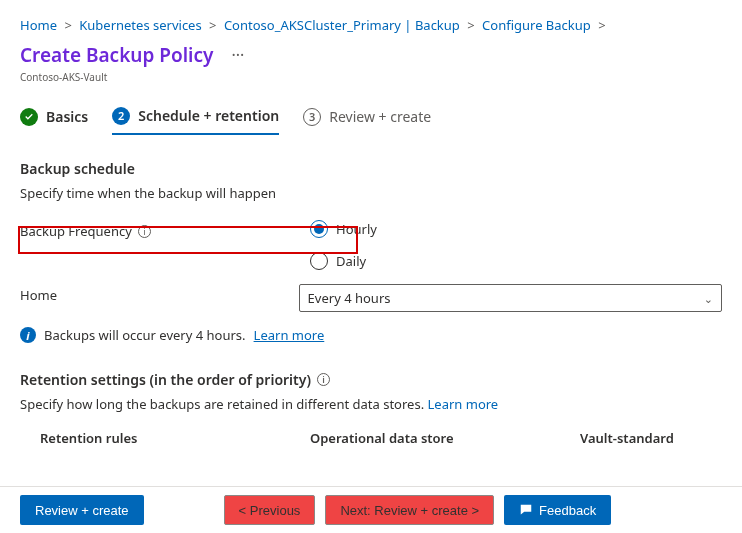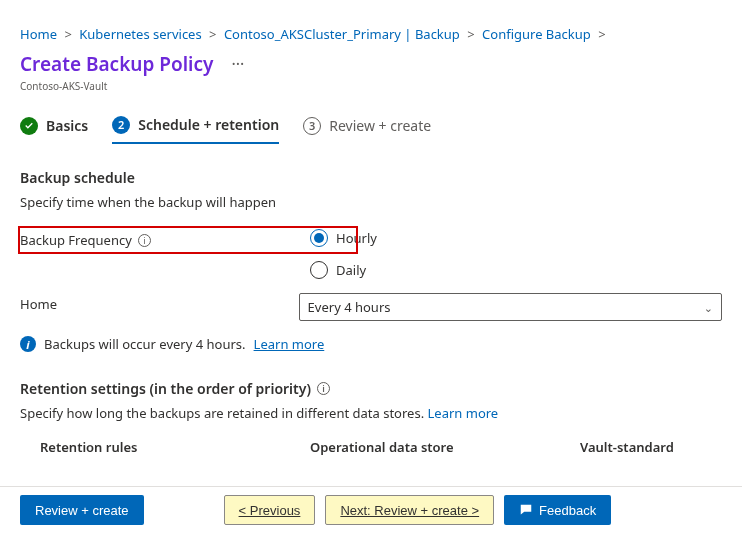--- a/index.html
+++ b/index.html
@@ -7,21 +7,21 @@
     font-family: "Segoe UI", -apple-system, system-ui, sans-serif;
     font-size: 13px;
     color: #323130;
     background: #fff;
     width: 742px;
     height: 533px;
     overflow: hidden;
     position: relative;
   }
   .breadcrumb {
-    padding: 25px 20px 4px 20px;
+    padding: 16px 20px 4px 20px;
     font-size: 13px;
   }
   .breadcrumb a { color: #0067b8; text-decoration: none; cursor: pointer; }
   .breadcrumb .sep { color: #605e5c; margin: 0 4px; }
   .title-row { padding: 4px 20px 0 20px; display:flex; align-items:center; gap:12px;}
   h1 { font-size: 19px; font-weight: 600; color: #6d28d9; }
   .ellipsis-btn { font-size:16px; color:#605e5c; cursor:pointer; padding:0 6px;}
   .subtitle { padding: 2px 20px 18px 20px; font-size: 10px; color:#605e5c; }
   .steps { display:flex; gap:24px; padding: 4px 20px 0 20px; align-items:center;}
   .step { display:flex; align-items:center; gap:8px; padding-bottom:8px; cursor:pointer; position:relative;}
@@ -51,21 +51,21 @@
   .info-banner .badge { width:16px; height:16px; border-radius:50%; background:#0067b8; color:#fff; display:flex; align-items:center; justify-content:center; font-size:11px; font-weight:700; font-style:italic;}
   .info-banner a { color:#0067b8; text-decoration:underline; cursor:pointer;}
   .retain-desc { font-size:13px; margin-bottom:16px;}
   .retain-desc a { color:#0067b8; text-decoration:none; cursor:pointer;}
   .cols { display:flex; font-weight:600; font-size:13px;}
   .cols div:nth-child(1){ width:290px; padding-left:20px;}
   .cols div:nth-child(2){ width:270px;}
   .footer { position:absolute; bottom:0; left:0; right:0; border-top:1px solid #e1dfdd; padding:8px 20px; display:flex; gap:10px; background:#fff;}
   .btn { height:30px; padding:0 14px; border-radius:2px; font-size:13px; cursor:pointer; display:inline-flex; align-items:center; gap:6px; border:1px solid transparent;}
   .btn.primary { background:#0067b8; color:#fff; }
-  .btn.secondary { background:#fef9c3; color:#323130; border-color:#8a8886;text-decoration:underline; }
+  .btn.secondary { background:#ef4444; color:#323130; border-color:#8a8886; }
   .spacer { flex:0 0 60px; }
   .btn.feedback svg { width:14px; height:14px; fill:#fff;}
 </style>
 </head>
 <body>
 
 <div class="breadcrumb">
   <a>Home</a>
   <span class="sep">&gt;</span>
   <a>Kubernetes services</a>

